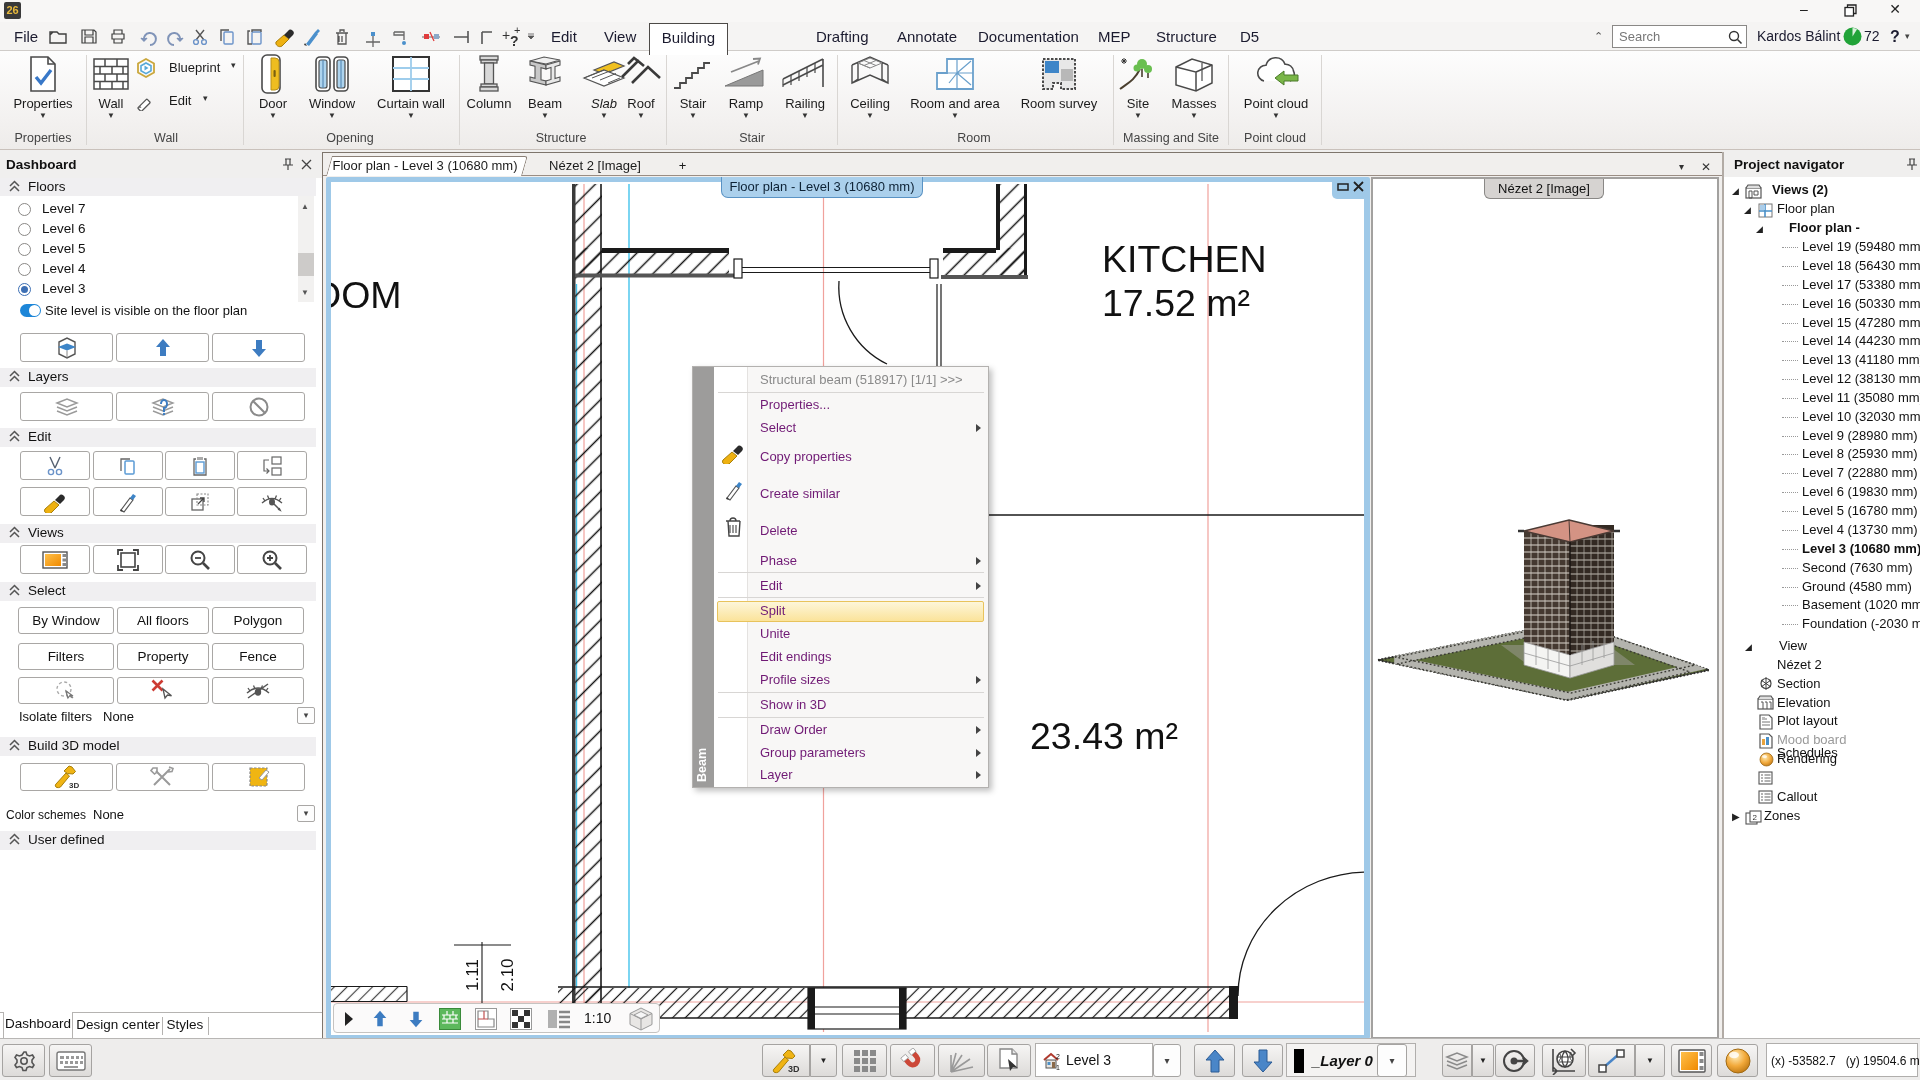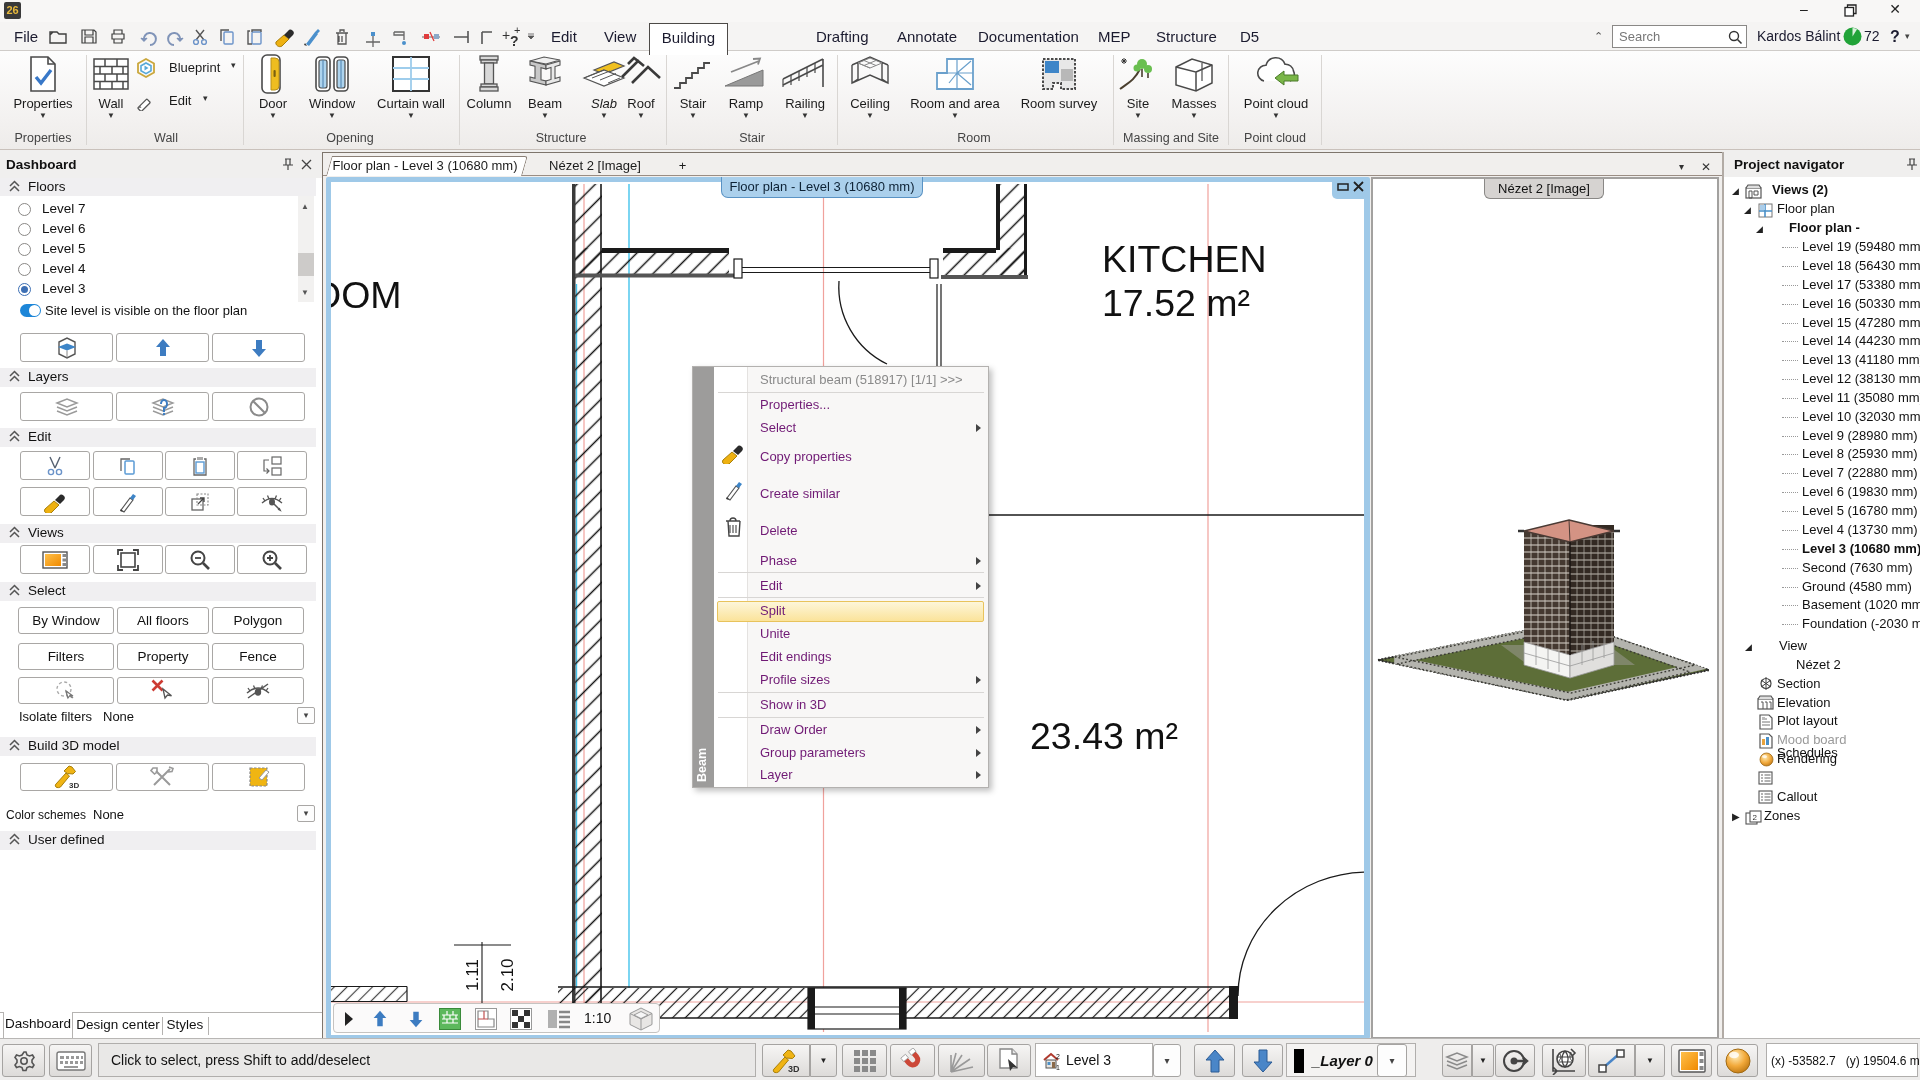--- a/index.html
+++ b/index.html
@@ -966,21 +966,21 @@
  <div class="nvl" style="top:332px;">Level 6 (19830 mm)</div>
  <div class="nvl" style="top:351px;">Level 5 (16780 mm)</div>
  <div class="nvl" style="top:369.5px;">Level 4 (13730 mm)</div>
  <div class="nvl" style="top:388.5px;"><b>Level 3 (10680 mm)</b></div>
  <div class="nvl" style="top:407.5px;">Second (7630 mm)</div>
  <div class="nvl" style="top:426.5px;">Ground (4580 mm)</div>
  <div class="nvl" style="top:445px;">Basement (1020 mm)</div>
  <div class="nvl" style="top:464px;">Foundation (-2030 mm</div>
  <div class="trow" style="left:21px;top:486px;"><span class="texp">◢</span></div>
  <div class="trow" style="left:55px;top:486px;">View</div>
- <div class="trow" style="left:72px;top:505px;">Nézet 2</div>
+ <div class="trow" style="left:53px;top:505px;">Nézet 2</div>
  <svg class="abs" style="left:34px;top:524px;" width="16" height="15" viewBox="0 0 16 15">
         <circle cx="8" cy="7.5" r="5" fill="none" stroke="#444" stroke-width="1.2"></circle>
         <path d="M8,1 v13 M3,4 l10,7 M13,4 L3,11" stroke="#444" stroke-width="1"></path>
       </svg>
  <div class="trow" style="left:53px;top:524px;">Section</div>
  <svg class="abs" style="left:33px;top:543px;" width="17" height="15" viewBox="0 0 17 15">
         <rect x="1" y="4" width="15" height="10" fill="#fff" stroke="#555" stroke-width="1.2"></rect>
         <path d="M1,4 L3,1 h11 l2,3" fill="#ddd" stroke="#555" stroke-width="1.2"></path>
         <path d="M4,7 h2 v7 M8,7 h2 v7 M12,7 h2 v7" stroke="#555" stroke-width="1" fill="none"></path>
       </svg>
@@ -1034,23 +1034,20 @@
           <path d="M13,4 l2,0 1,3 2.5,1 3,-1 1.5,2.5 -2,2.5 0,2.5 2,2.5 -1.5,2.5 -3,-1 -2.5,1 -1,3 -3,0 -1,-3 -2.5,-1 -3,1 -1.5,-2.5 2,-2.5 0,-2.5 -2,-2.5 1.5,-2.5 3,1 2.5,-1 z" fill="none" stroke="#555" stroke-width="1.6"></path>
           <circle cx="13" cy="13" r="3.2" fill="none" stroke="#555" stroke-width="1.6"></circle>
         </svg>
       </div>
  <div class="sbtn" style="left:49px;width:43px;">
         <svg width="30" height="20" viewBox="0 0 30 20">
           <rect x="1" y="1" width="28" height="18" rx="2" fill="#fff" stroke="#777" stroke-width="1.4"></rect>
           <path d="M4,5 h4 v3 h-4 z M10,5 h3 v3 h-3 z M15,5 h3 v3 h-3 z M20,5 h3 v3 h-3 z M25,5 h2 v3 h-2 z M4,10 h3 v3 h-3 z M9,10 h3 v3 h-3 z M14,10 h3 v3 h-3 z M19,10 h3 v3 h-3 z M24,10 h3 v3 h-3 z M8,15 h14 v2 h-14 z" fill="#999"></path>
         </svg>
       </div>
- <div class="sfield" style="left:98px;width:658px;">
-        <span style="position:absolute;left:12px;top:8px;font-size:14px;color:#111;">Click to select, press Shift to add/deselect</span>
-      </div>
  <div class="sbtn" style="left:762px;width:48px;border-radius:3px 0 0 3px;">
         <svg width="28" height="26" viewBox="0 0 28 26">
           <path d="M2,21 l11,-12 3.5,3 -10,12 c-4,2 -6.5,-1 -4.5,-3 z" fill="#f0b414" stroke="#a87f0a"></path>
           <path d="M11,7 l5,-5 3,1 4,5 -2.5,2.5 -6,-0.5 z" fill="#f0b414" stroke="#a87f0a"></path>
           <text x="16" y="24" font-size="9" font-weight="bold" fill="#333">3D</text>
         </svg>
       </div>
  <div class="sbtn" style="left:810px;width:27px;border-radius:0 3px 3px 0;">
         <span style="font-size:8px;color:#222;">▼</span>
       </div>

